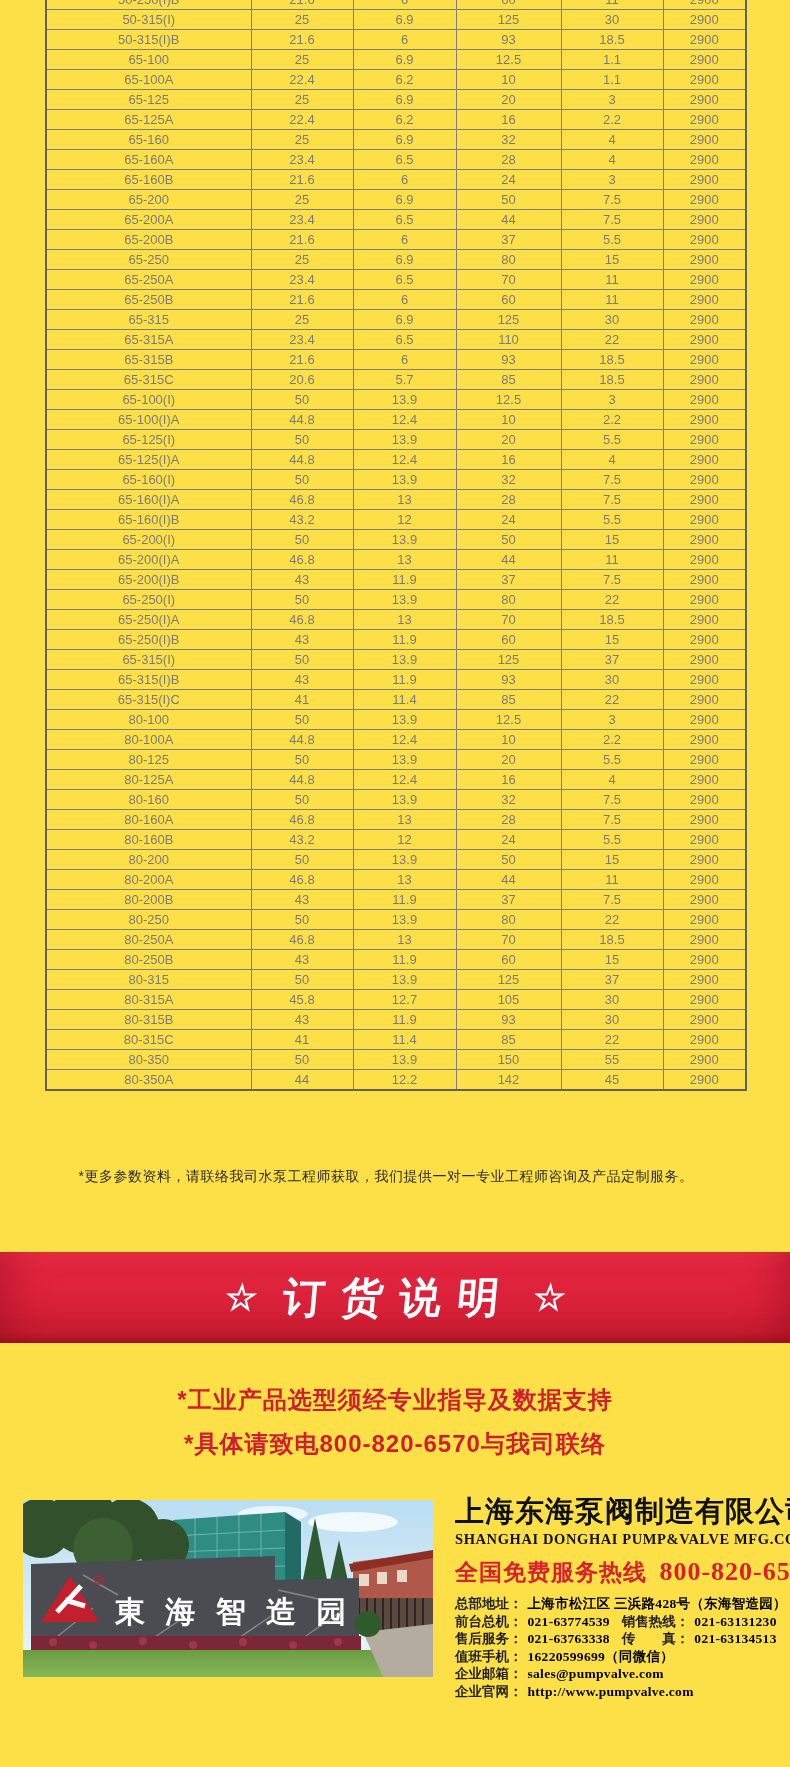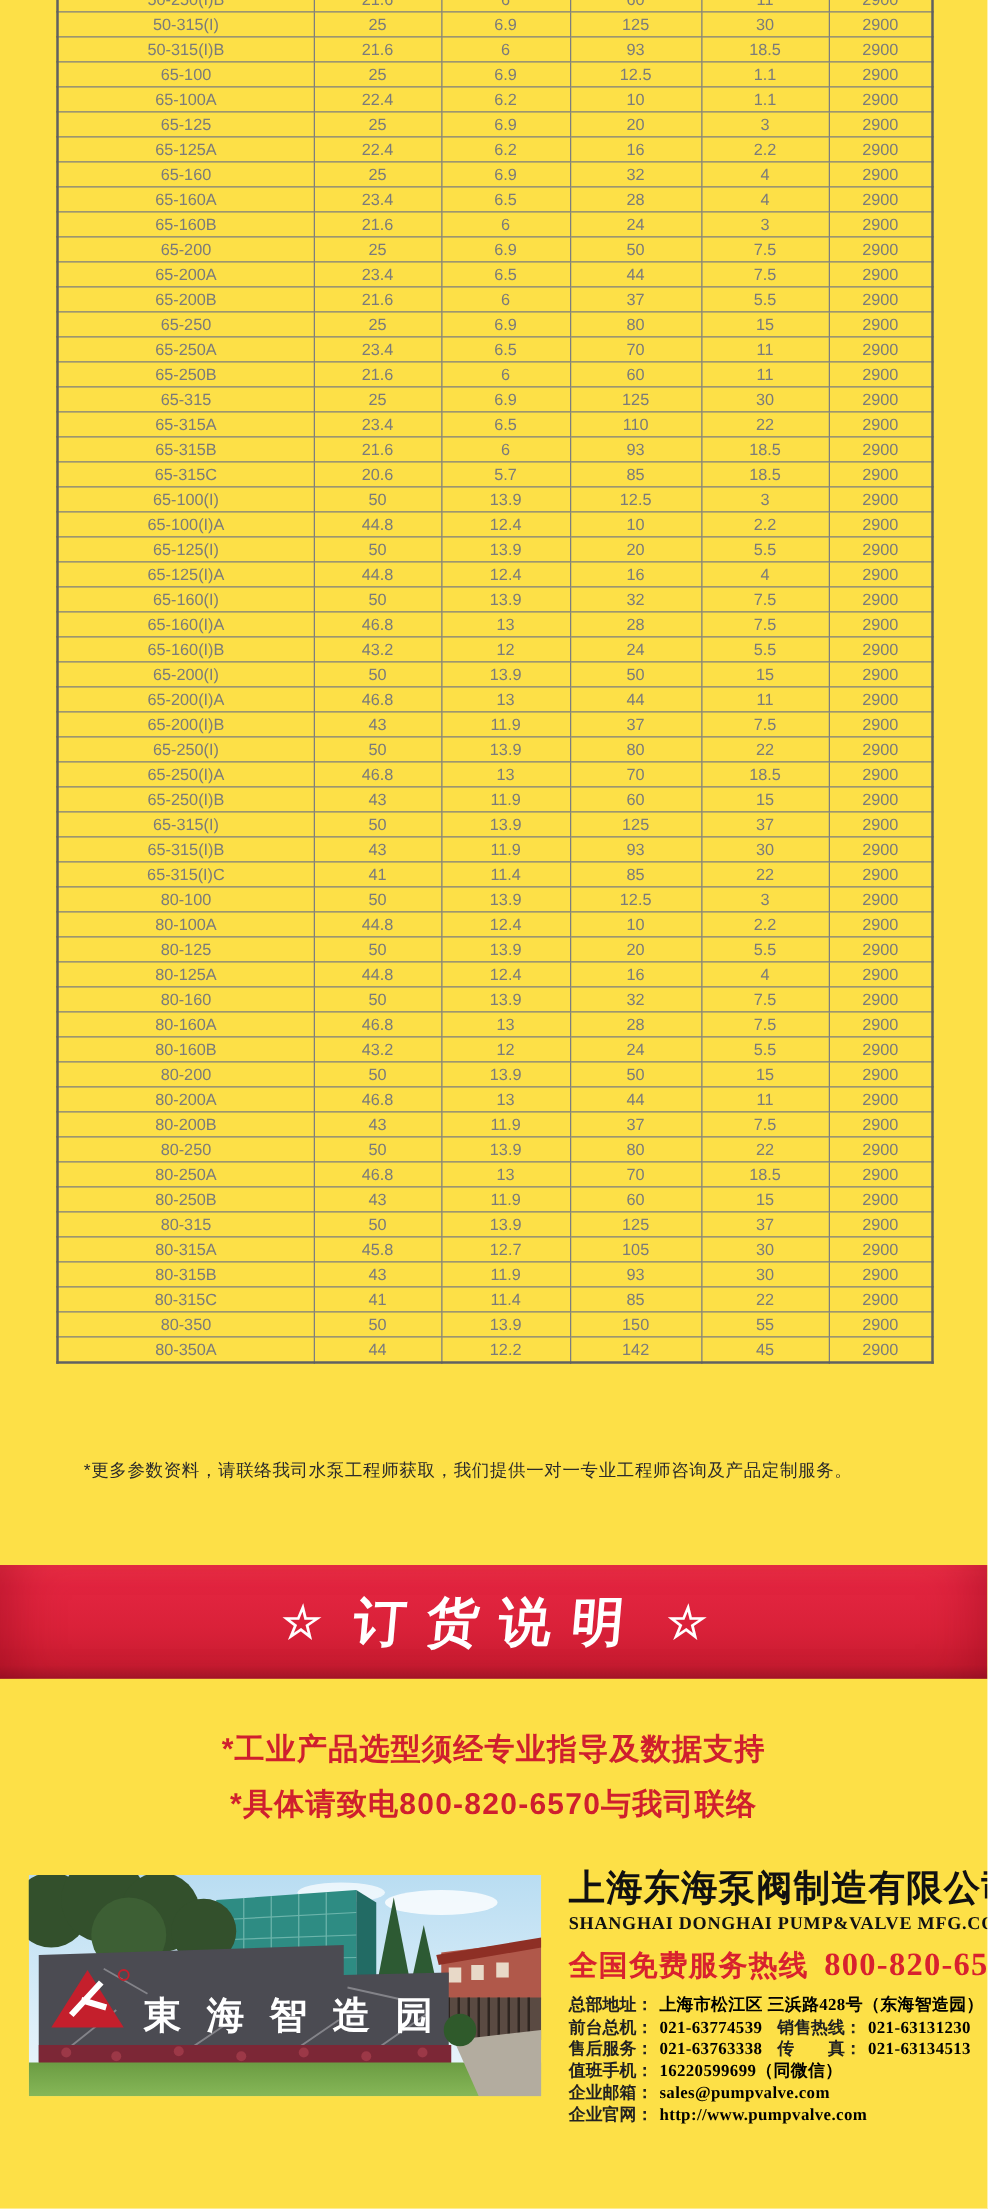--- a/index.html
+++ b/index.html
@@ -9,22 +9,22 @@
   
   .table-wrap{position:absolute;left:45px;top:-12px;width:700px;}
   table.spec{border-collapse:collapse;width:700px;table-layout:fixed;
              border:2px solid #616161;}
   table.spec td{border:1px solid #7e7e7e;height:19px;padding:0;
                 text-align:center;vertical-align:middle;
                 font-size:13px;color:#7b7b7b;line-height:19px;
                 white-space:nowrap;overflow:hidden;}
 
   
-  .note{position:absolute;left:67px;top:1168px;width:690px;
-        font-size:14px;color:#2b2b2b;letter-spacing:0.5px;}
+  .note{position:absolute;left:41px;top:1168px;width:690px;
+        font-size:14px;color:#2b2b2b;letter-spacing:0.5px;text-align:center;}
 
   
   .banner{position:absolute;left:0;top:1252px;width:790px;height:91px;
           background:linear-gradient(180deg,#f03048 0%,#e32540 18%,#da2139 55%,#c91c31 88%,#a8152b 100%);
           box-shadow:inset 30px 0 40px -20px rgba(120,0,20,.35),
                      inset -30px 0 40px -20px rgba(120,0,20,.35);
           display:flex;align-items:center;justify-content:center;}
   .banner-inner{display:flex;align-items:center;color:#ffffff;
                 transform:skewX(-5deg);}
   .banner-star{font-size:36px;line-height:36px;font-weight:700;margin:0 18px;}

